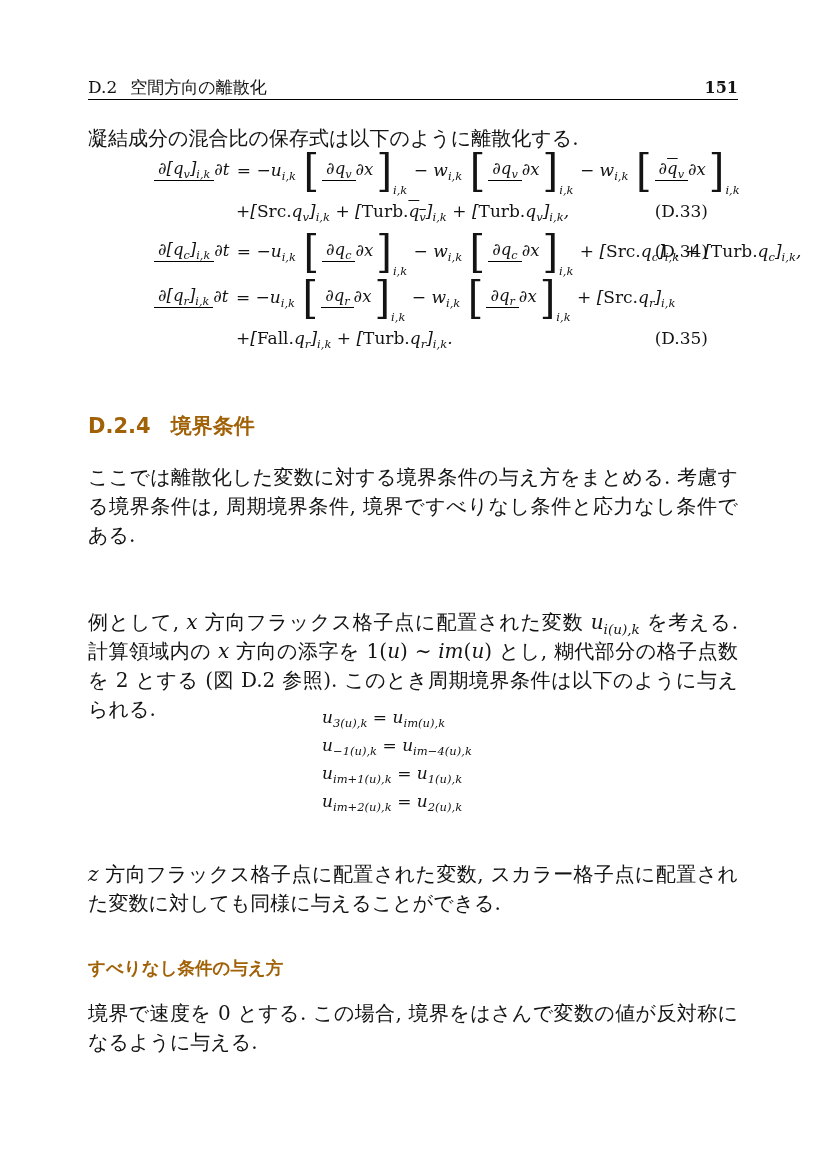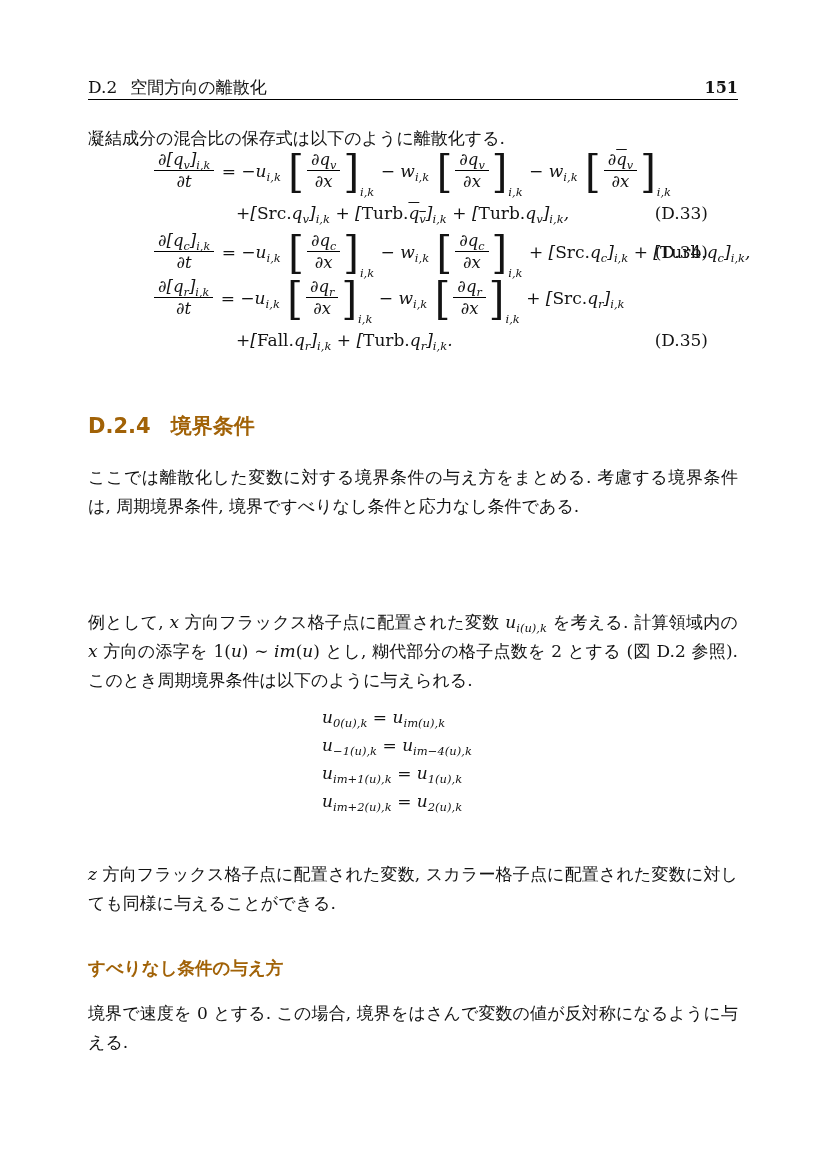--- a/index.html
+++ b/index.html
@@ -7,21 +7,21 @@
         font-family:"DejaVu Serif",serif;color:#131313;overflow:hidden;}
   .abs{position:absolute;left:88px;width:650px;}
 
   
   .running-head{top:76px;display:flex;justify-content:space-between;align-items:baseline;font-size:17px;}
   .rh-left .sec-no{margin-right:13px;}
   .pageno{font-weight:bold;font-size:16px;}
   .rule{top:99px;border-top:1.6px solid #000;height:0;}
 
   
-  .para{font-size:17px;line-height:29px;margin:0;text-align:justify;}
+  .para{font-size:20px;line-height:29px;margin:0;text-align:justify;}
   sub{font-size:68%;font-style:italic;line-height:0;}
   .ov{text-decoration:overline;}
   .rm{font-style:normal;}
   .it{font-style:italic;}
 
   .pos-intro{top:124px;}
   .pos-secbody{top:463px;}
   .pos-p3{top:608px;}
   .pos-note{top:817px;}
   .pos-p4{top:860px;}
@@ -41,21 +41,21 @@
   .pos-d34{top:231px;left:152px;width:586px;}
   .pos-d35{top:277px;left:152px;width:586px;}
   .pos-d36{top:703px;left:322px;width:416px;}
   .eq-row{display:flex;align-items:center;position:relative;min-height:28px;}
   .pos-d33 .eq-row+ .eq-row, .pos-d35 .eq-row + .eq-row{margin-top:7px;}
   .pos-d36 .eq-row{height:26.5px;}
   .eq-cont{padding-left:84px;}
   .eq-txt{white-space:pre;}
   .eq-tag{position:absolute;right:-382px;font-style:normal;}
   .pos-d33 .eq-tag,.pos-d34 .eq-tag,.pos-d35 .eq-tag{right:30px;}
-  .frac{display:inline-flex;flex-direction:column;align-items:center;vertical-align:middle;
+  .frac{display:inline-flex;align-items:flex-start;vertical-align:middle;
         font-size:16.5px;line-height:1.18;text-align:center;margin:0 2px;}
   .frac .num{padding:0 4px 1px;border-bottom:1.2px solid #000;}
   .frac .den{padding-top:1px;}
   .bfr{display:inline-flex;align-items:center;margin:0 1px;}
   .br{display:inline-block;font-size:40px;font-style:normal;font-weight:300;line-height:1;
       transform:scaleY(1.12);transform-origin:center;margin:0 1px;}
   .bsub{font-size:11.5px;align-self:flex-end;transform:translateY(7px);font-style:italic;}
 </style>
 </head>
 <body>
@@ -180,21 +180,21 @@
 
   <h2 class="abs pos-sec">
     <span class="sec-num">D.2.4</span><span>境界条件</span>
   </h2>
   <p class="abs para pos-secbody">ここでは離散化した変数に対する境界条件の与え方をまとめる. 考慮する境界条件は, 周期境界条件, 境界ですべりなし条件と応力なし条件である.</p>
 
   <p class="abs para pos-p3">例として, <span class="it">x</span> 方向フラックス格子点に配置された変数 <span class="it">u</span><sub>i(u),k</sub> を考える. 計算領域内の <span class="it">x</span> 方向の添字を 1(<span class="it">u</span>) ∼ <span class="it">im</span>(<span class="it">u</span>) とし, 糊代部分の格子点数を 2 とする (図 D.2 参照). このとき周期境界条件は以下のように与えられる.</p>
 
   <div class="abs eq pos-d36">
       <div class="eq-row">
-        <span class="eq-txt">u<sub>0(u),k</sub> = u<sub>im(u),k</sub></span>
+        <span class="eq-txt">u<sub>3(u),k</sub> = u<sub>im(u),k</sub></span>
       </div>
       <div class="eq-row">
         <span class="eq-txt">u<sub>−1(u),k</sub> = u<sub>im−4(u),k</sub></span>
       </div>
       <div class="eq-row">
         <span class="eq-txt">u<sub>im+1(u),k</sub> = u<sub>1(u),k</sub></span>
       </div>
       <div class="eq-row">
         <span class="eq-txt">u<sub>im+2(u),k</sub> = u<sub>2(u),k</sub></span>
       </div>

